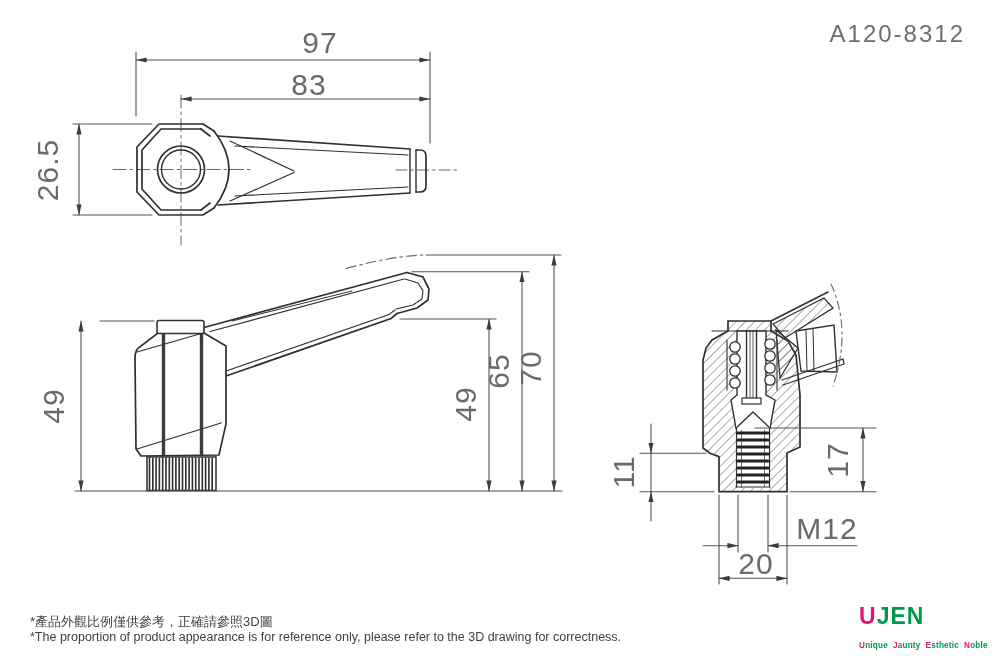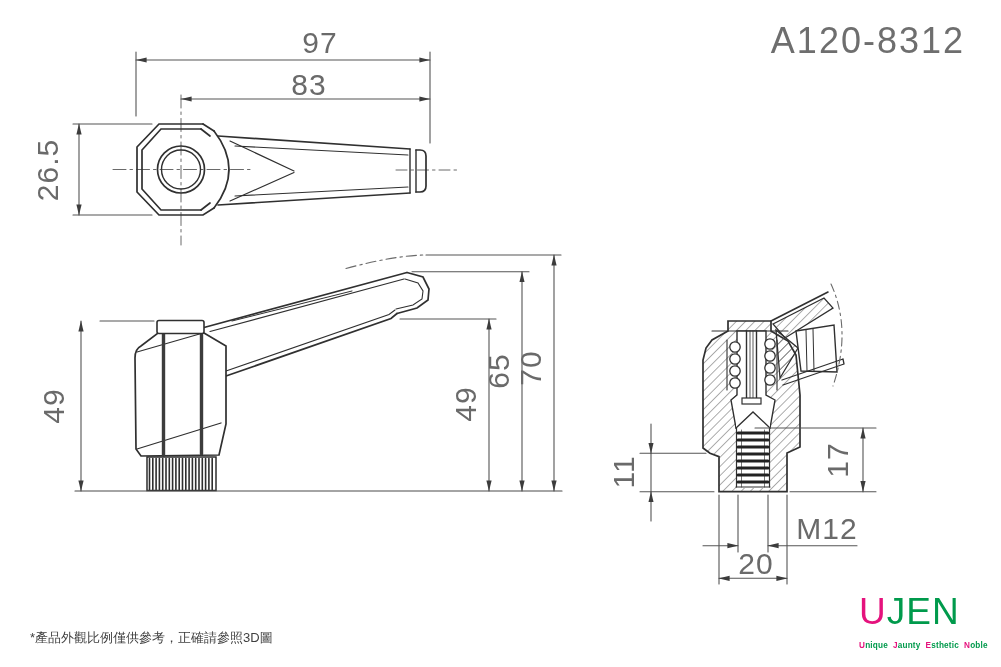--- a/index.html
+++ b/index.html
@@ -1,27 +1,27 @@
 <!DOCTYPE html>
 <html><head>
 <meta charset="utf-8">
 <style>
   html,body{margin:0;padding:0;background:#fff}
   body{width:1001px;height:667px;position:relative;overflow:hidden;
        font-family:"Liberation Sans",sans-serif;}
   svg{position:absolute;left:0;top:0}
   svg text{font-family:"Liberation Sans",sans-serif;fill:#6a6a6a;}
   .dim-num{font-size:30px;letter-spacing:1px;}
-  .partno{position:absolute;top:20px;right:36px;font-size:36px;color:#6e6e6e;
+  .partno{position:absolute;top:20px;right:36px;font-size:24px;color:#6e6e6e;
           letter-spacing:2px;font-weight:400;white-space:nowrap}
   .footnotes{position:absolute;left:30px;bottom:21px;color:#3f3f3f;line-height:1.25}
   .fn-zh{font-size:13px}
   .fn-en{font-size:12.5px}
   .logo{position:absolute;right:10px;bottom:17px;width:132px;text-align:left}
-  .logo-mark{font-size:37px;font-weight:normal;letter-spacing:1px;line-height:.85;white-space:nowrap}
+  .logo-mark{font-size:23px;font-weight:bold;letter-spacing:1px;line-height:.85;white-space:nowrap}
   .logo-mark .u{color:#e5127d}
   .logo-mark .jen{color:#009a4c}
   .logo-tagline{font-size:8.2px;font-weight:bold;color:#009a4c;letter-spacing:.2px;
                 margin-top:14px;white-space:nowrap}
   .tag-word{display:inline-block;margin-right:2.5px}
   .tag-word::first-letter{color:#e5127d}
 </style>
 </head>
 <body>
 
@@ -192,20 +192,21 @@
       <text class="dim-num" x="827" y="539" text-anchor="middle">M12</text>
       <text class="dim-num" x="756" y="574" text-anchor="middle">20</text>
     </g>
   </g>
 </svg>
 
 <div class="partno">A120-8312</div>
 
 <div class="footnotes">
   <div class="fn-zh">*產品外觀比例僅供參考，正確請參照3D圖</div>
+  <div class="fn-en">*The proportion of product appearance is for reference only, please refer to the 3D drawing for correctness.</div>
 </div>
 
 <div class="logo">
   <div class="logo-mark"><span class="u">U</span><span class="jen">JEN</span>
   </div>
   <div class="logo-tagline">
     <span class="tag-word">Unique</span>
     <span class="tag-word">Jaunty</span>
     <span class="tag-word">Esthetic</span>
     <span class="tag-word">Noble</span>

